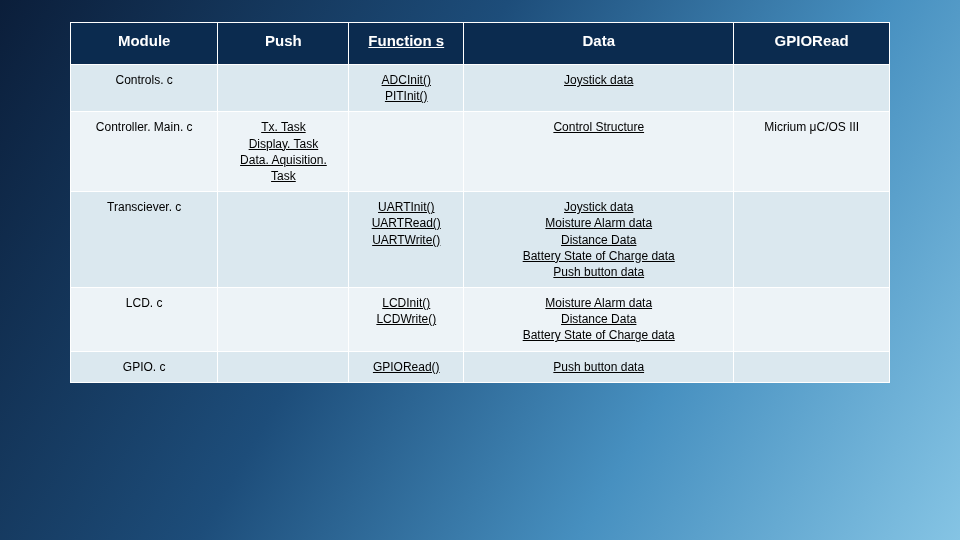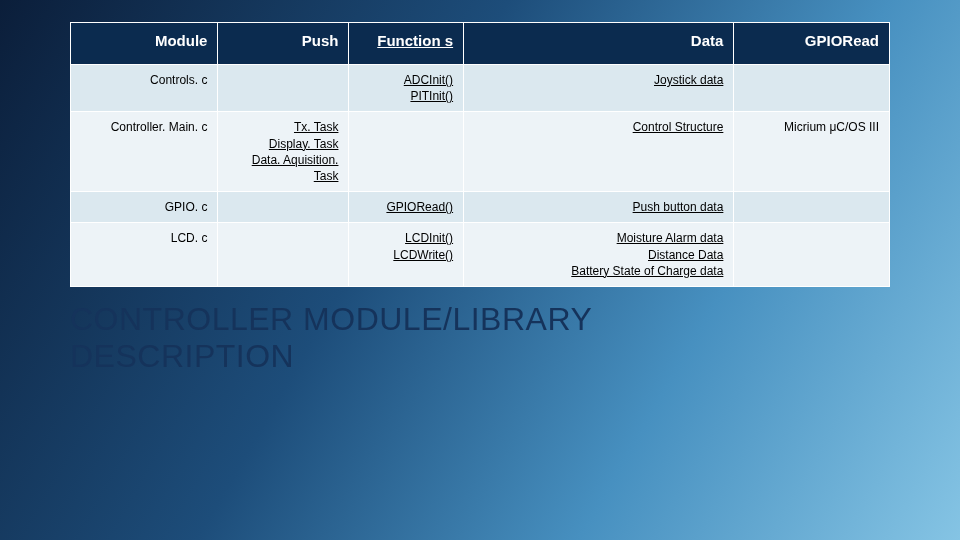--- a/index.html
+++ b/index.html
@@ -18,21 +18,21 @@
     border-collapse: collapse;
     width: 100%;
     table-layout: fixed;
   }
   th, td {
     border: 1px solid #fff;
     padding: 7px 10px;
     font-size: 12px;
     line-height: 1.35;
     vertical-align: top;
-    text-align: right;
+    text-align: center;
     color: #000;
   }
   thead th {
     background: #0b2b4f;
     color: #fff;
     font-size: 15px;
     font-weight: 700;
     padding: 9px 10px 14px;
     line-height: 1.2;
   }
@@ -87,37 +87,49 @@
         <tr>
           <td>Controller. Main. c</td>
           <td class="ml">Tx. Task
 Display. Task
 Data. Aquisition. Task</td>
           <td class="ml"></td>
           <td class="ml">Control Structure</td>
           <td>Micrium μC/OS III</td>
         </tr>
         <tr>
-          <td>GPIO. c</td>
+          <td>Transciever. c</td>
           <td class="ml"></td>
-          <td class="ml">GPIORead()</td>
-          <td class="ml">Push button data</td>
+          <td class="ml">UARTInit()
+UARTRead()
+UARTWrite()</td>
+          <td class="ml">Joystick data
+Moisture Alarm data
+Distance Data
+Battery State of Charge data
+Push button data</td>
           <td></td>
         </tr>
         <tr>
           <td>LCD. c</td>
           <td class="ml"></td>
           <td class="ml">LCDInit()
 LCDWrite()</td>
           <td class="ml">Moisture Alarm data
 Distance Data
 Battery State of Charge data</td>
           <td></td>
         </tr>
+        <tr>
+          <td>GPIO. c</td>
+          <td class="ml"></td>
+          <td class="ml">GPIORead()</td>
+          <td class="ml">Push button data</td>
+          <td></td>
+        </tr>
       </tbody>
     </table>
   </div>
 
   <h1 class="title">
-    <span>CONTROLLER MODULE/LIBRARY</span><br>
-    <span>DESCRIPTION</span>
+    <br>
   </h1>
 </div>
 
 </body></html>

